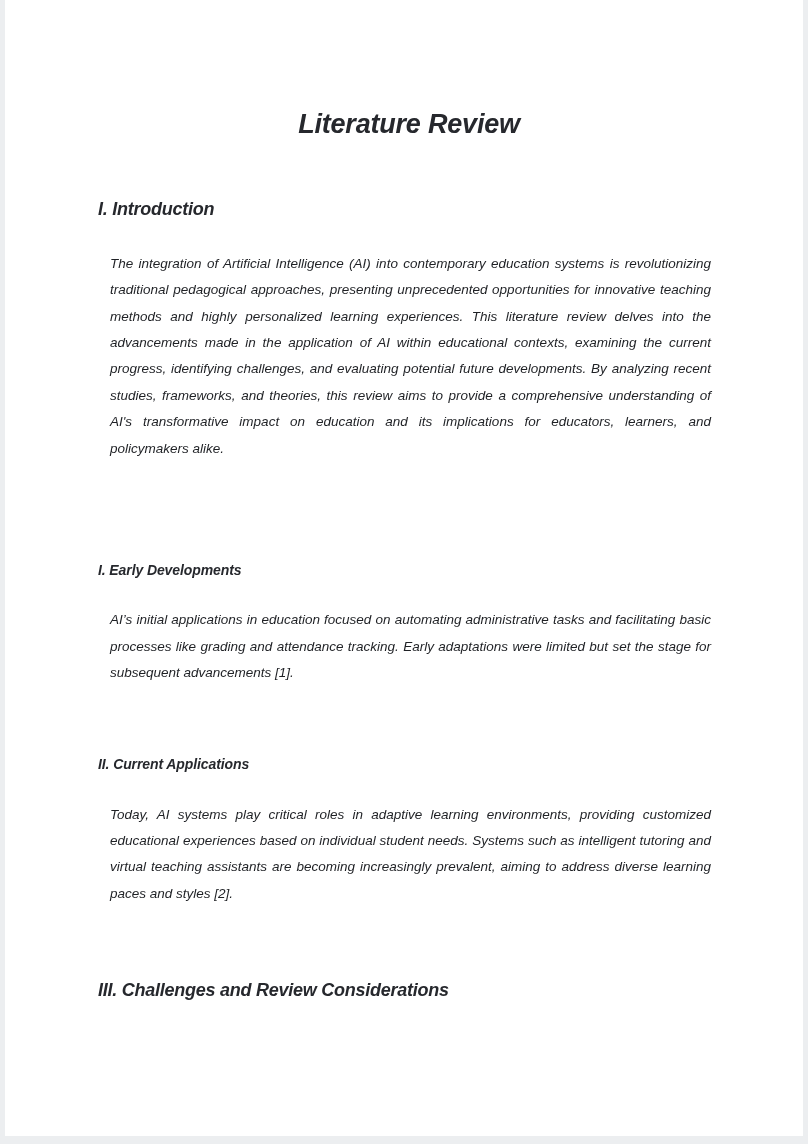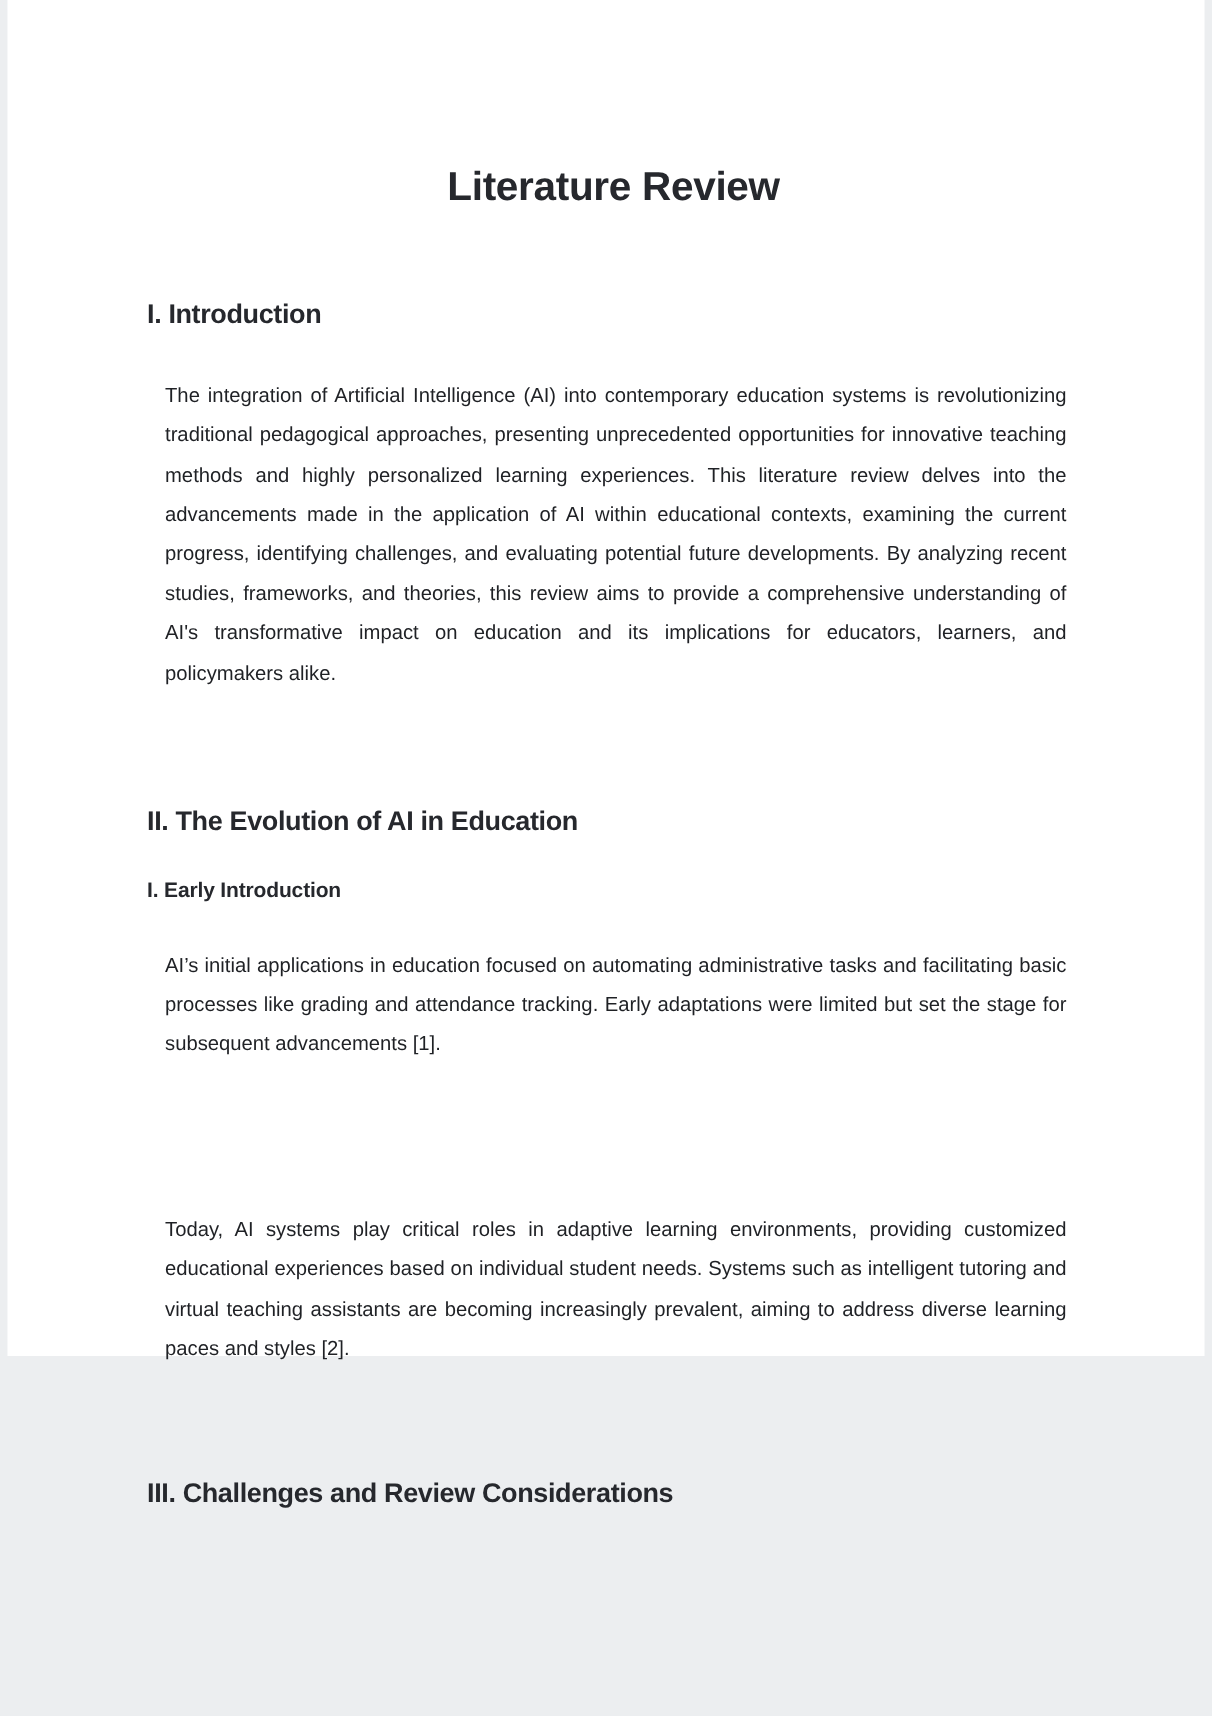--- a/index.html
+++ b/index.html
@@ -11,23 +11,24 @@
     height: 1144px;
     background: #eceef0;
     font-family: "Liberation Sans", sans-serif;
     overflow: hidden;
   }
   .page {
     position: absolute;
     left: 5px;
     top: 0;
     width: 798px;
-    height: 904px;
+    height: 1136px;
     background: #ffffff;
     box-sizing: border-box;
+    font-style: italic;
   }
   .content {
     position: absolute;
     left: 88px;
     top: 0;
     width: 632px;
   }
   .doc-title {
     margin: 0;
     padding-top: 108px;
@@ -85,32 +86,32 @@
     <div class="sp-title-to-s1"></div>
 
     <h2 class="section-heading">I. Introduction</h2>
 
     <div class="sp-heading-to-body"></div>
 
     <p class="body-text">The integration of Artificial Intelligence (AI) into contemporary education systems is revolutionizing traditional pedagogical approaches, presenting unprecedented opportunities for innovative teaching methods and highly personalized learning experiences. This literature review delves into the advancements made in the application of AI within educational contexts, examining the current progress, identifying challenges, and evaluating potential future developments. By analyzing recent studies, frameworks, and theories, this review aims to provide a comprehensive understanding of AI's transformative impact on education and its implications for educators, learners, and policymakers alike.</p>
 
     <div class="sp-body-to-section"></div>
 
-    <h2 class="section-heading">II. The Evolution of AI in Education</h2>
 
     <div class="sp-section-to-sub"></div>
 
-    <h3 class="sub-heading">I. Early Introduction</h3>
+    <h3 class="sub-heading">I. Early Developments</h3>
 
     <div class="sp-sub-to-body"></div>
 
     <p class="body-text">AI’s initial applications in education focused on automating administrative tasks and facilitating basic processes like grading and attendance tracking. Early adaptations were limited but set the stage for subsequent advancements [1].</p>
 
     <div class="sp-body-to-sub"></div>
 
+    <h3 class="sub-heading">II. Current Applications</h3>
 
     <div class="sp-sub-to-body"></div>
 
     <p class="body-text">Today, AI systems play critical roles in adaptive learning environments, providing customized educational experiences based on individual student needs. Systems such as intelligent tutoring and virtual teaching assistants are becoming increasingly prevalent, aiming to address diverse learning paces and styles [2].</p>
 
     <div class="sp-body-to-section3"></div>
 
     <h2 class="section-heading">III. Challenges and Review Considerations</h2>
 
   </div>

